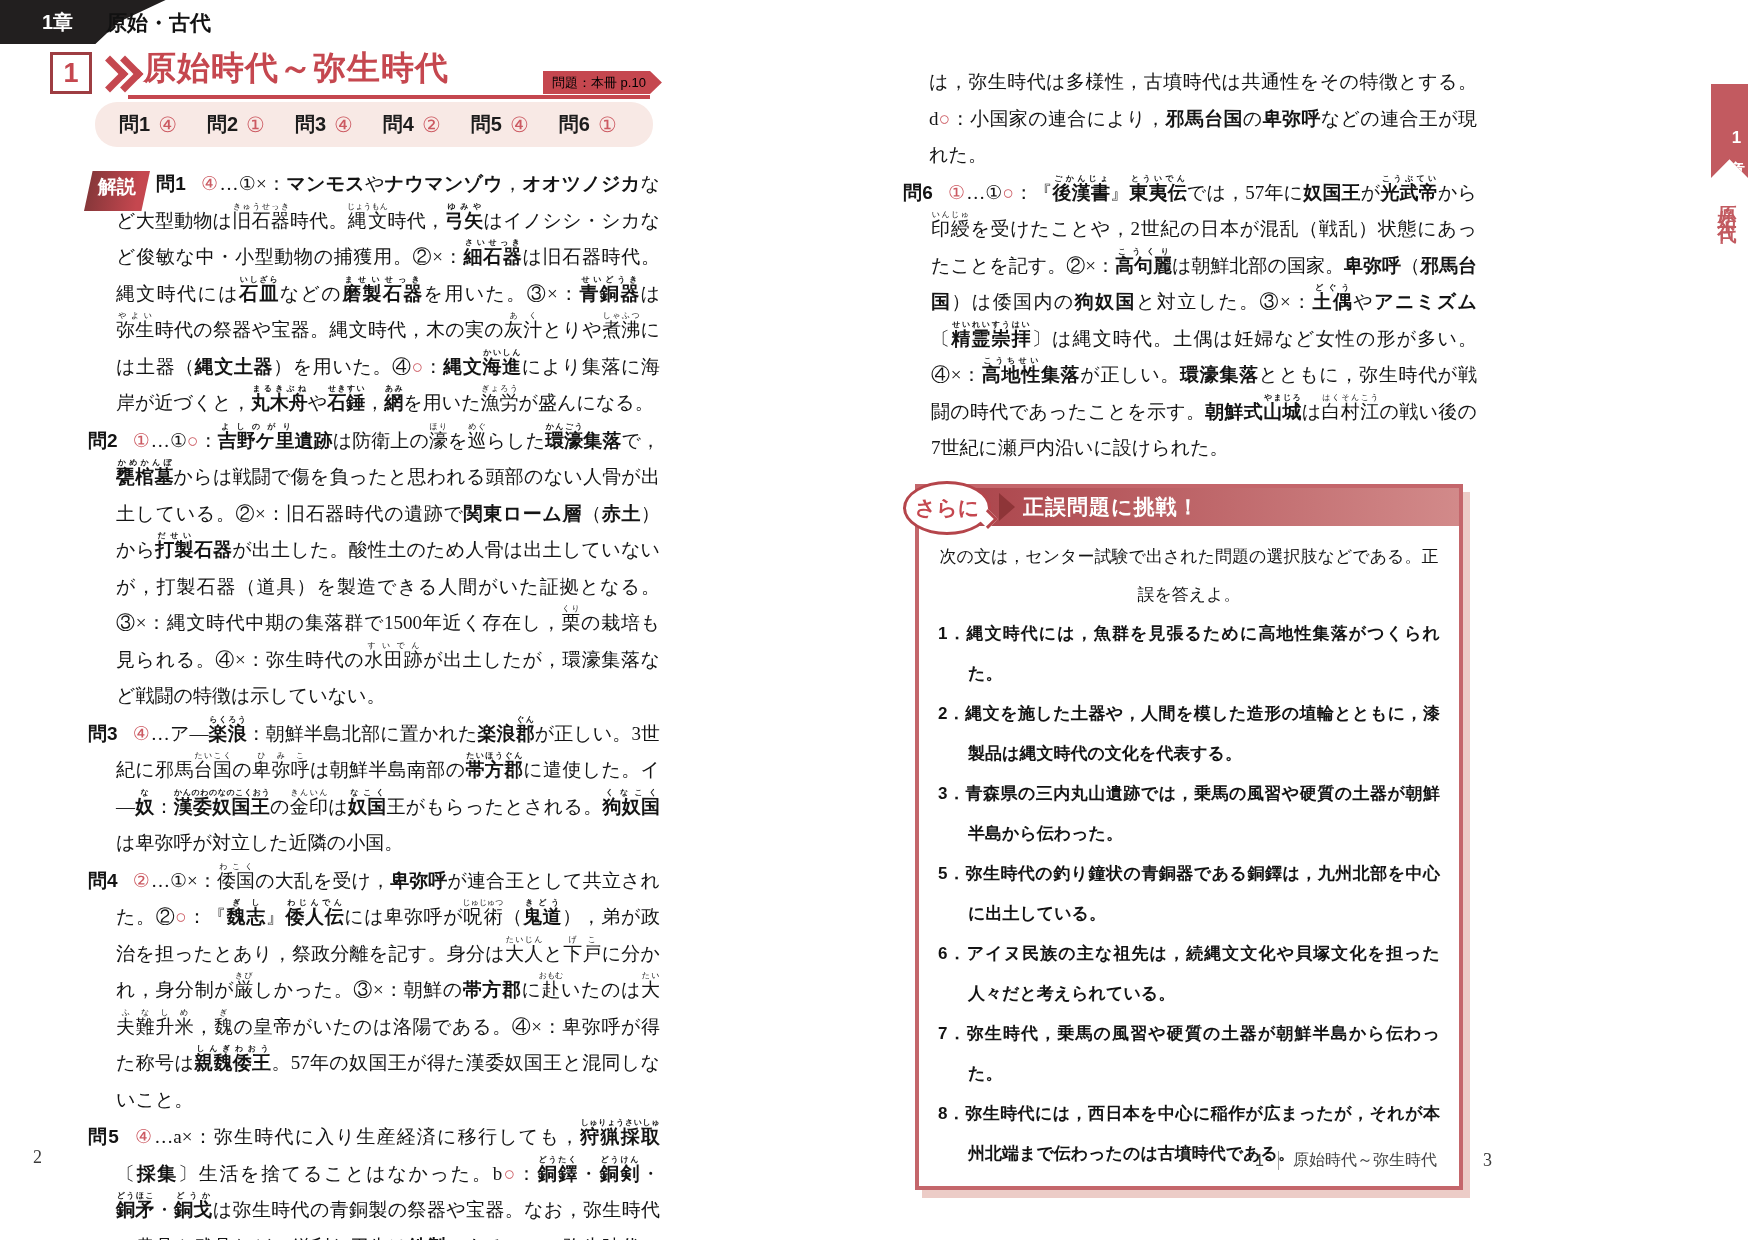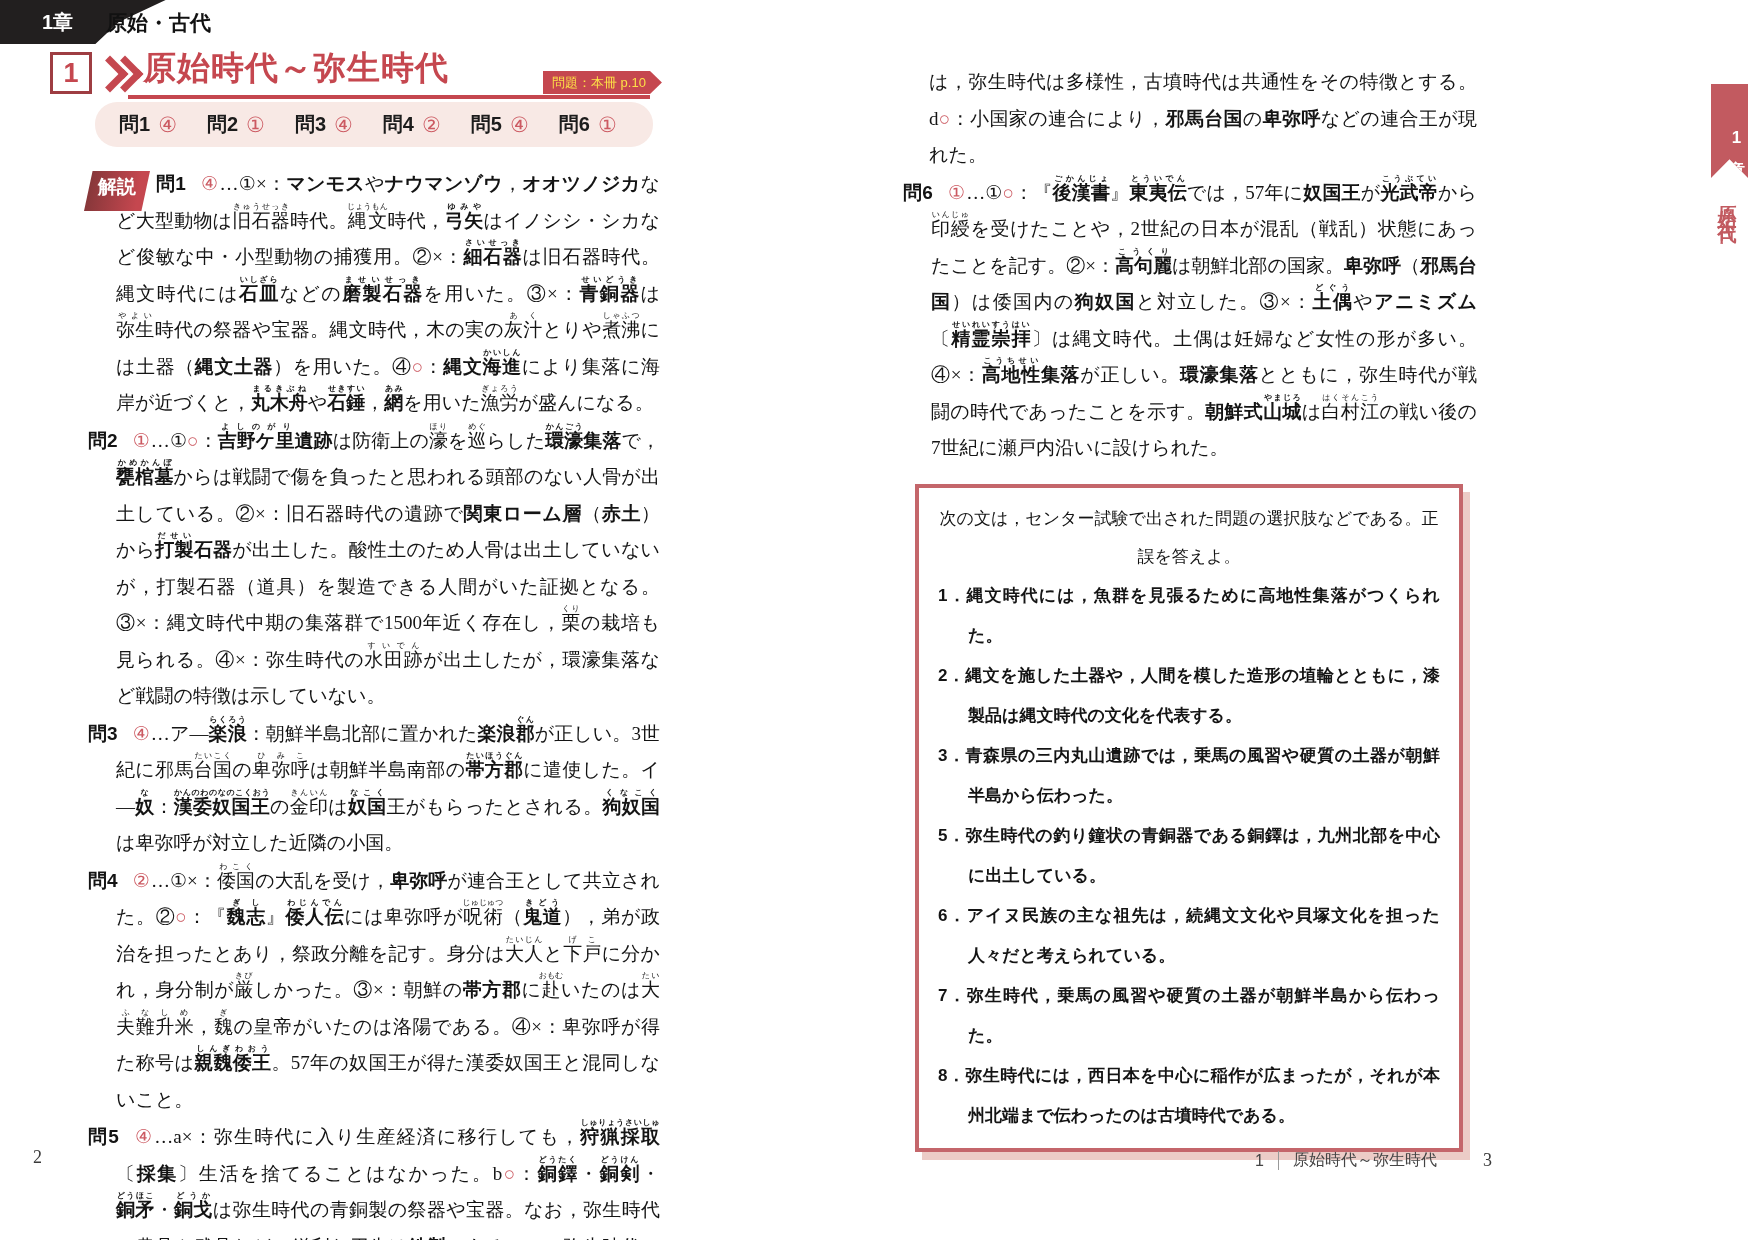--- a/index.html
+++ b/index.html
@@ -17,21 +17,21 @@
   
   .unit-box{position:absolute;left:50px;top:52px;width:42px;height:42px;background:#fff;
     border:3px solid #9e3d42;box-sizing:border-box;color:#c5474f;font-family:"Liberation Sans",sans-serif;
     font-weight:bold;font-size:27px;text-align:center;line-height:37px;}
   .chev{position:absolute;width:19px;height:19px;border-top:7px solid #c5474f;border-right:7px solid #c5474f;
     transform:rotate(45deg);}
   .chev1{left:97px;top:61px;} .chev2{left:112px;top:61px;}
   .unit-title{position:absolute;left:143px;top:46px;font-family:"Liberation Sans",sans-serif;
     font-weight:bold;font-size:33px;color:#c5474f;letter-spacing:1px;}
   .unit-underline{position:absolute;left:128px;top:95px;width:522px;height:4px;background:#c5474f;}
-  .ref-tag{position:absolute;left:543px;top:71px;height:23px;line-height:23px;background:#c5474f;color:#fde047;
+  .ref-tag{position:absolute;left:543px;top:71px;height:23px;line-height:23px;background:#c5474f;color:#000000;
     font-family:"Liberation Sans",sans-serif;font-size:13px;padding:0 16px 0 9px;
     clip-path:polygon(0 0,90% 0,100% 50%,90% 100%,0 100%);}
 
   
   .strip{position:absolute;left:95px;top:102px;width:558px;height:45px;background:#f8e9e5;border-radius:22px;
     display:flex;align-items:center;padding:0 24px;box-sizing:border-box;gap:30px;}
   .strip-item{display:flex;align-items:center;gap:8px;font-family:"Liberation Sans",sans-serif;}
   .strip-q{font-weight:bold;font-size:20px;color:#1c1c1c;}
   .strip-a{font-size:21px;color:#cc5a62;}
 
@@ -139,20 +139,25 @@
     <div class="prob"><span class="plabel">問3</span><span class="pans">④</span><span>…ア―<ruby class="b">楽浪<rt>らくろう</rt></ruby>：朝鮮半島北部に置かれた<span class="b">楽浪</span><ruby class="b">郡<rt>ぐん</rt></ruby>が正しい。3世紀に邪馬<ruby>台国<rt>たいこく</rt></ruby>の<ruby>卑弥呼<rt>ひみこ</rt></ruby>は朝鮮半島南部の<ruby class="b">帯方郡<rt>たいほうぐん</rt></ruby>に遣使した。イ―<ruby class="b">奴<rt>な</rt></ruby>：<ruby class="b">漢委奴国王<rt>かんのわのなのこくおう</rt></ruby>の<ruby>金印<rt>きんいん</rt></ruby>は<ruby class="b">奴国<rt>なこく</rt></ruby>王がもらったとされる。<ruby class="b">狗奴国<rt>くなこく</rt></ruby>は卑弥呼が対立した近隣の小国。</span></div>
     <div class="prob"><span class="plabel">問4</span><span class="pans">②</span><span>…①×：<ruby>倭国<rt>わこく</rt></ruby>の大乱を受け，<span class="b">卑弥呼</span>が連合王として共立された。②<span class="r">○</span>：『<ruby class="b">魏志<rt>ぎし</rt></ruby>』<ruby class="b">倭人伝<rt>わじんでん</rt></ruby>には卑弥呼が<ruby>呪術<rt>じゅじゅつ</rt></ruby>（<ruby class="b">鬼道<rt>きどう</rt></ruby>），弟が政治を担ったとあり，祭政分離を記す。身分は<ruby>大人<rt>たいじん</rt></ruby>と<ruby>下戸<rt>げこ</rt></ruby>に分かれ，身分制が<ruby>厳<rt>きび</rt></ruby>しかった。③×：朝鮮の<span class="b">帯方郡</span>に<ruby>赴<rt>おもむ</rt></ruby>いたのは<ruby>大夫難升米<rt>たいふなしめ</rt></ruby>，<ruby>魏<rt>ぎ</rt></ruby>の皇帝がいたのは洛陽である。④×：卑弥呼が得た称号は<ruby class="b">親魏倭王<rt>しんぎわおう</rt></ruby>。57年の奴国王が得た漢委奴国王と混同しないこと。</span></div>
     <div class="prob"><span class="plabel">問5</span><span class="pans">④</span><span>…a×：弥生時代に入り生産経済に移行しても，<ruby class="b">狩猟採取<rt>しゅりょうさいしゅ</rt></ruby>〔<span class="b">採集</span>〕生活を捨てることはなかった。b<span class="r">○</span>：<ruby class="b">銅鐸<rt>どうたく</rt></ruby>・<ruby class="b">銅剣<rt>どうけん</rt></ruby>・<ruby class="b">銅矛<rt>どうほこ</rt></ruby>・<ruby class="b">銅戈<rt>どうか</rt></ruby>は弥生時代の青銅製の祭器や宝器。なお，弥生時代の農具や武具などの鋭利な刃先は<span class="b">鉄製</span>である。c×：弥生時代の共同墓地は集落に近く，鉄製の武具や農具のは時代のこと。なお，縄文時代は集落内のにした。墓について</span></div>
   </div>
 
   <div class="col-right">
     <div class="cont">は，弥生時代は多様性，古墳時代は共通性をその特徴とする。d<span class="r">○</span>：小国家の連合により，<span class="b">邪馬台国</span>の<span class="b">卑弥呼</span>などの連合王が現れた。</div>
     <div class="prob"><span class="plabel">問6</span><span class="pans">①</span><span>…①<span class="r">○</span>：『<ruby class="b">後漢書<rt>ごかんじょ</rt></ruby>』<ruby class="b">東夷伝<rt>とういでん</rt></ruby>では，57年に<span class="b">奴国王</span>が<ruby class="b">光武帝<rt>こうぶてい</rt></ruby>から<ruby>印綬<rt>いんじゅ</rt></ruby>を受けたことや，2世紀の日本が混乱（戦乱）状態にあったことを記す。②×：<ruby class="b">高句麗<rt>こうくり</rt></ruby>は朝鮮北部の国家。<span class="b">卑弥呼</span>（<span class="b">邪馬台国</span>）は倭国内の<span class="b">狗奴国</span>と対立した。③×：<ruby class="b">土偶<rt>どぐう</rt></ruby>や<span class="b">アニミズム</span>〔<ruby class="b">精霊崇拝<rt>せいれいすうはい</rt></ruby>〕は縄文時代。土偶は妊婦など女性の形が多い。④×：<ruby class="b">高地性<rt>こうちせい</rt></ruby><span class="b">集落</span>が正しい。<span class="b">環濠集落</span>とともに，弥生時代が戦闘の時代であったことを示す。<span class="b">朝鮮式</span><ruby class="b">山城<rt>やまじろ</rt></ruby>は<ruby>白村江<rt>はくそんこう</rt></ruby>の戦い後の7世紀に瀬戸内沿いに設けられた。</span></div>
 
     <div class="challenge">
+      <div class="cbar">
+        <div class="bubble">さらに</div>
+        <span class="cbar-arrow"></span>
+        <span class="ctitle">正誤問題に挑戦！</span>
+      </div>
       <div class="cbody">
         <div class="cintro">次の文は，センター試験で出された問題の選択肢などである。正誤を答えよ。</div>
         <div class="citem"><span class="cnum">1．</span><span>縄文時代には，魚群を見張るために高地性集落がつくられた。</span></div>
         <div class="citem"><span class="cnum">2．</span><span>縄文を施した土器や，人間を模した造形の埴輪とともに，漆製品は縄文時代の文化を代表する。</span></div>
         <div class="citem"><span class="cnum">3．</span><span>青森県の三内丸山遺跡では，乗馬の風習や硬質の土器が朝鮮半島から伝わった。</span></div>
         <div class="citem"><span class="cnum">5．</span><span>弥生時代の釣り鐘状の青銅器である銅鐸は，九州北部を中心に出土している。</span></div>
         <div class="citem"><span class="cnum">6．</span><span>アイヌ民族の主な祖先は，続縄文文化や貝塚文化を担った人々だと考えられている。</span></div>
         <div class="citem"><span class="cnum">7．</span><span>弥生時代，乗馬の風習や硬質の土器が朝鮮半島から伝わった。</span></div>
         <div class="citem"><span class="cnum">8．</span><span>弥生時代には，西日本を中心に稲作が広まったが，それが本州北端まで伝わったのは古墳時代である。</span></div>
 

